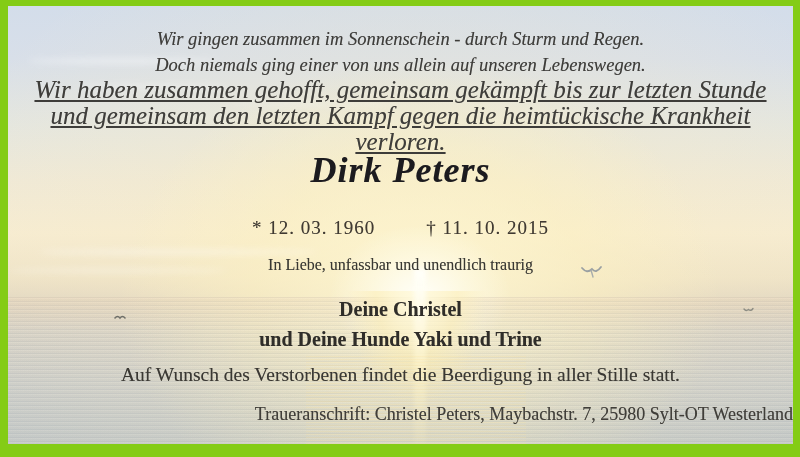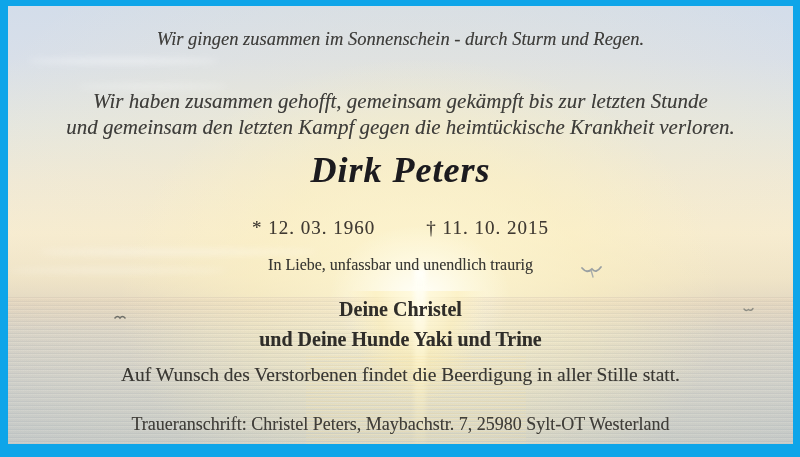--- a/index.html
+++ b/index.html
@@ -4,21 +4,21 @@
 <style>
   html, body {
     margin: 0;
     padding: 0;
     background: #141418;
   }
   .frame {
     position: relative;
     width: 800px;
     height: 457px;
-    background: #0ea5e9;
+    background: #84cc16;
     overflow: hidden;
   }
   .scene {
     position: absolute;
     left: 8px; top: 6px; right: 7px; bottom: 13px;
     overflow: hidden;
     background:
       radial-gradient(90px 70px at 52.5% 66%, rgba(255,255,250,0.95), rgba(255,252,235,0.55) 55%, rgba(255,252,235,0) 100%),
       radial-gradient(420px 330px at 52.5% 66%, rgba(254,247,210,0.85), rgba(253,242,195,0.5) 40%, rgba(253,242,195,0) 72%),
       radial-gradient(700px 520px at 52% 60%, rgba(250,236,195,0.5), rgba(250,236,195,0) 72%),
@@ -87,25 +87,26 @@
     text-shadow: 0 0 .6px rgba(40,40,40,0.35);
   }
   .epigraph {
     top: 20px;
     font-style: italic;
     font-size: 18.5px;
     line-height: 26px;
     color: #3e3d3a;
   }
   .tribute {
-    top: 82px;
+    top: 71px;
     font-style: italic;
-    font-size: 21px;
+    font-size: 25px;
     line-height: 26px;
     color: #3e3d3a;
+    text-decoration: underline;
   }
   .name {
     top: 133px;
     font-style: italic;
     font-weight: bold;
     font-size: 36px;
     line-height: 62px;
     color: #1c1b1f;
     letter-spacing: 1px;
   }
@@ -129,23 +130,24 @@
     font-size: 20px;
     line-height: 30px;
     color: #2f2d29;
   }
   .funeral {
     top: 358px;
     font-size: 19.5px;
     color: #3a3833;
   }
   .address {
-    top: 408px;
+    top: 398px;
     font-size: 18px;
     color: #403e39;
+    text-align: right;
   }
 </style>
 </head>
 <body>
 
 <div class="frame">
   <div class="scene">
 
     <div class="cloud cloud-1"></div>
     <div class="cloud cloud-2"></div>
@@ -164,20 +166,21 @@
     </svg>
     <svg class="gull gull-water" viewBox="0 0 12 8">
       <path d="M1 4 Q3.5 1 6 4 Q8.5 1 11 4" fill="none" stroke="#6f6f68" stroke-width="1.6" stroke-linecap="round"></path>
     </svg>
     <svg class="gull gull-far" viewBox="0 0 11 7">
       <path d="M1 3 Q3 5.5 5.5 3.5 Q8 5.5 10 2.5" fill="none" stroke="#8d8d84" stroke-width="1.4" stroke-linecap="round"></path>
     </svg>
 
     <div class="txt epigraph">
       <div>Wir gingen zusammen im Sonnenschein - durch Sturm und Regen.</div>
+      <div>Doch niemals ging einer von uns allein auf unseren Lebenswegen.</div>
     </div>
 
     <div class="txt tribute">
       <div>Wir haben zusammen gehofft, gemeinsam gekämpft bis zur letzten Stunde</div>
       <div>und gemeinsam den letzten Kampf gegen die heimtückische Krankheit verloren.</div>
     </div>
 
     <div class="txt name">Dirk Peters</div>
 
     <div class="txt dates">

